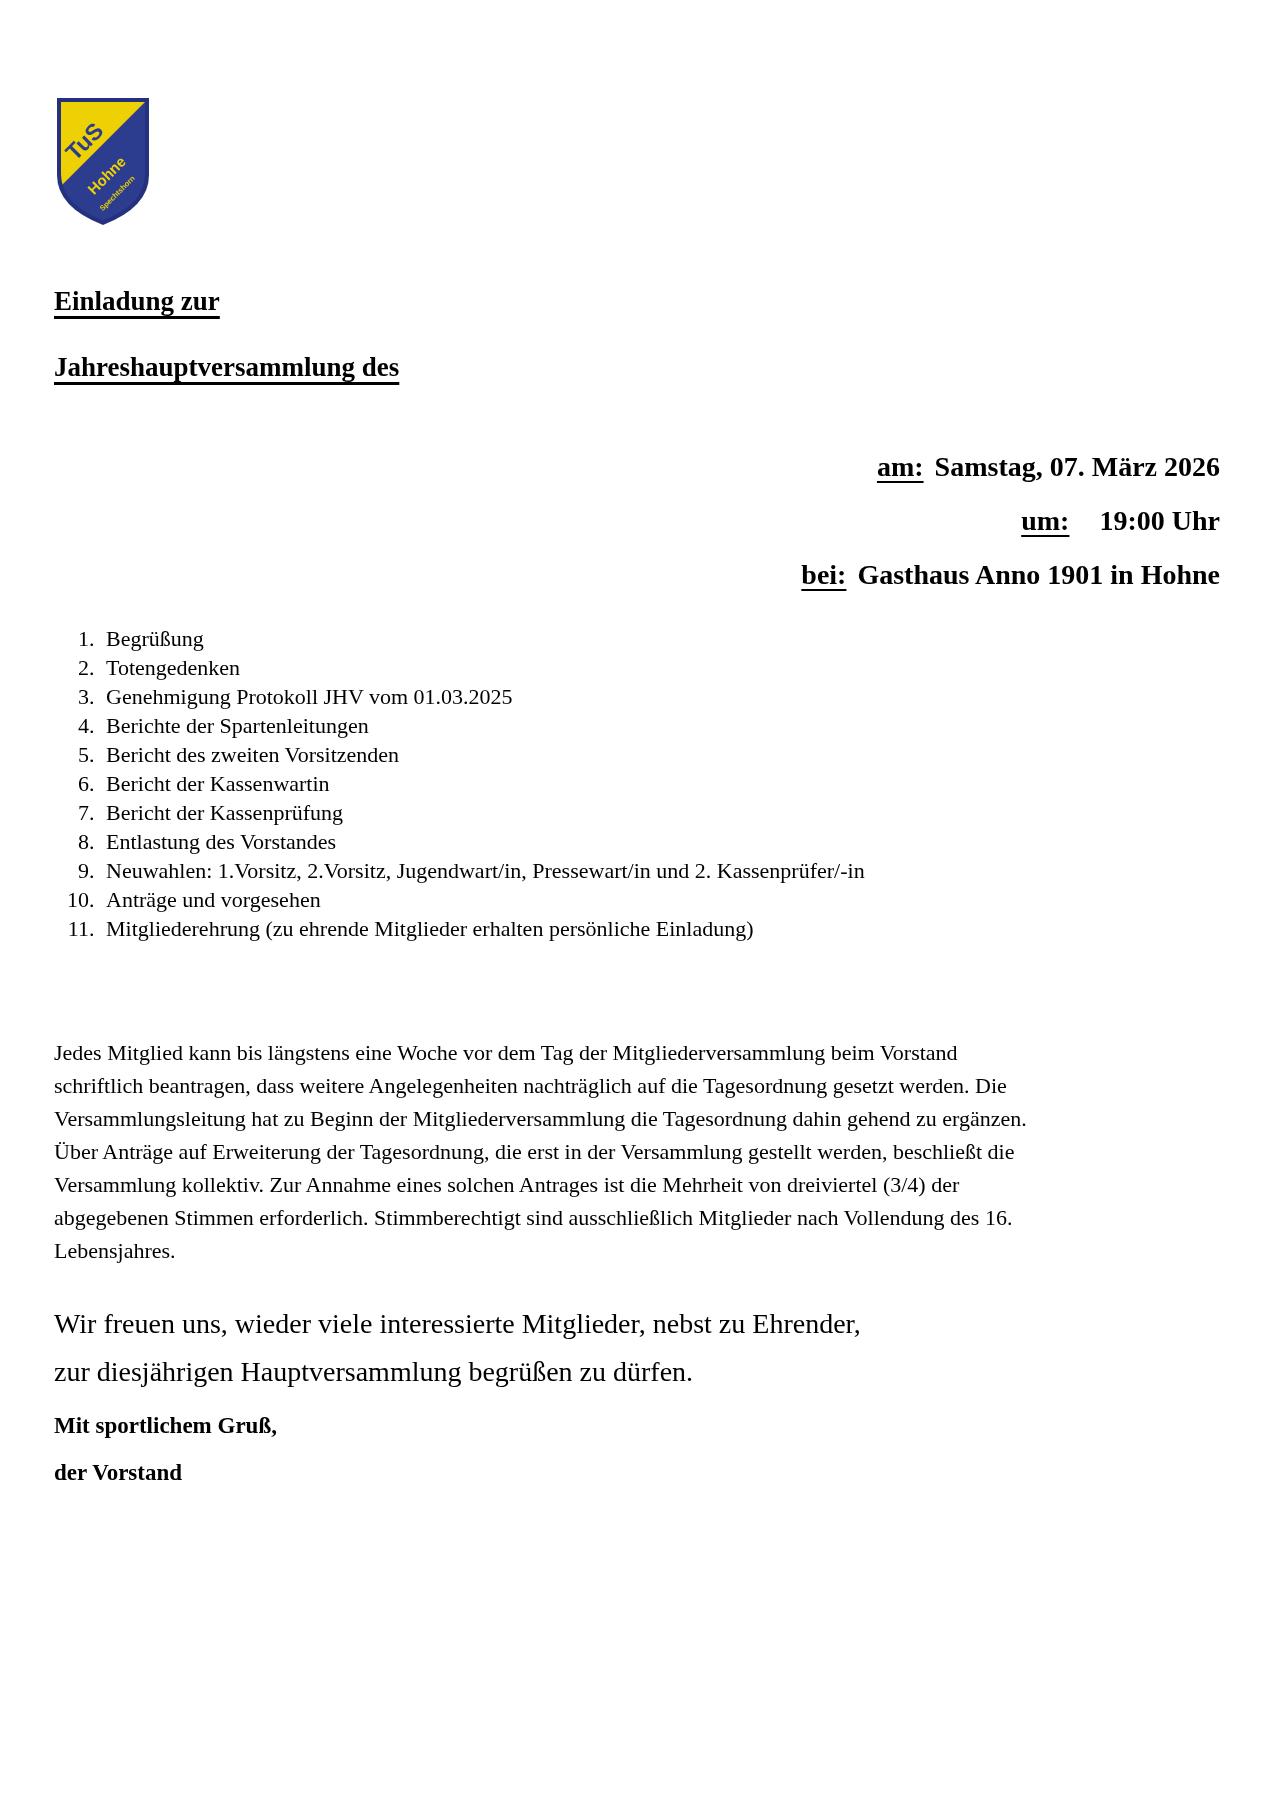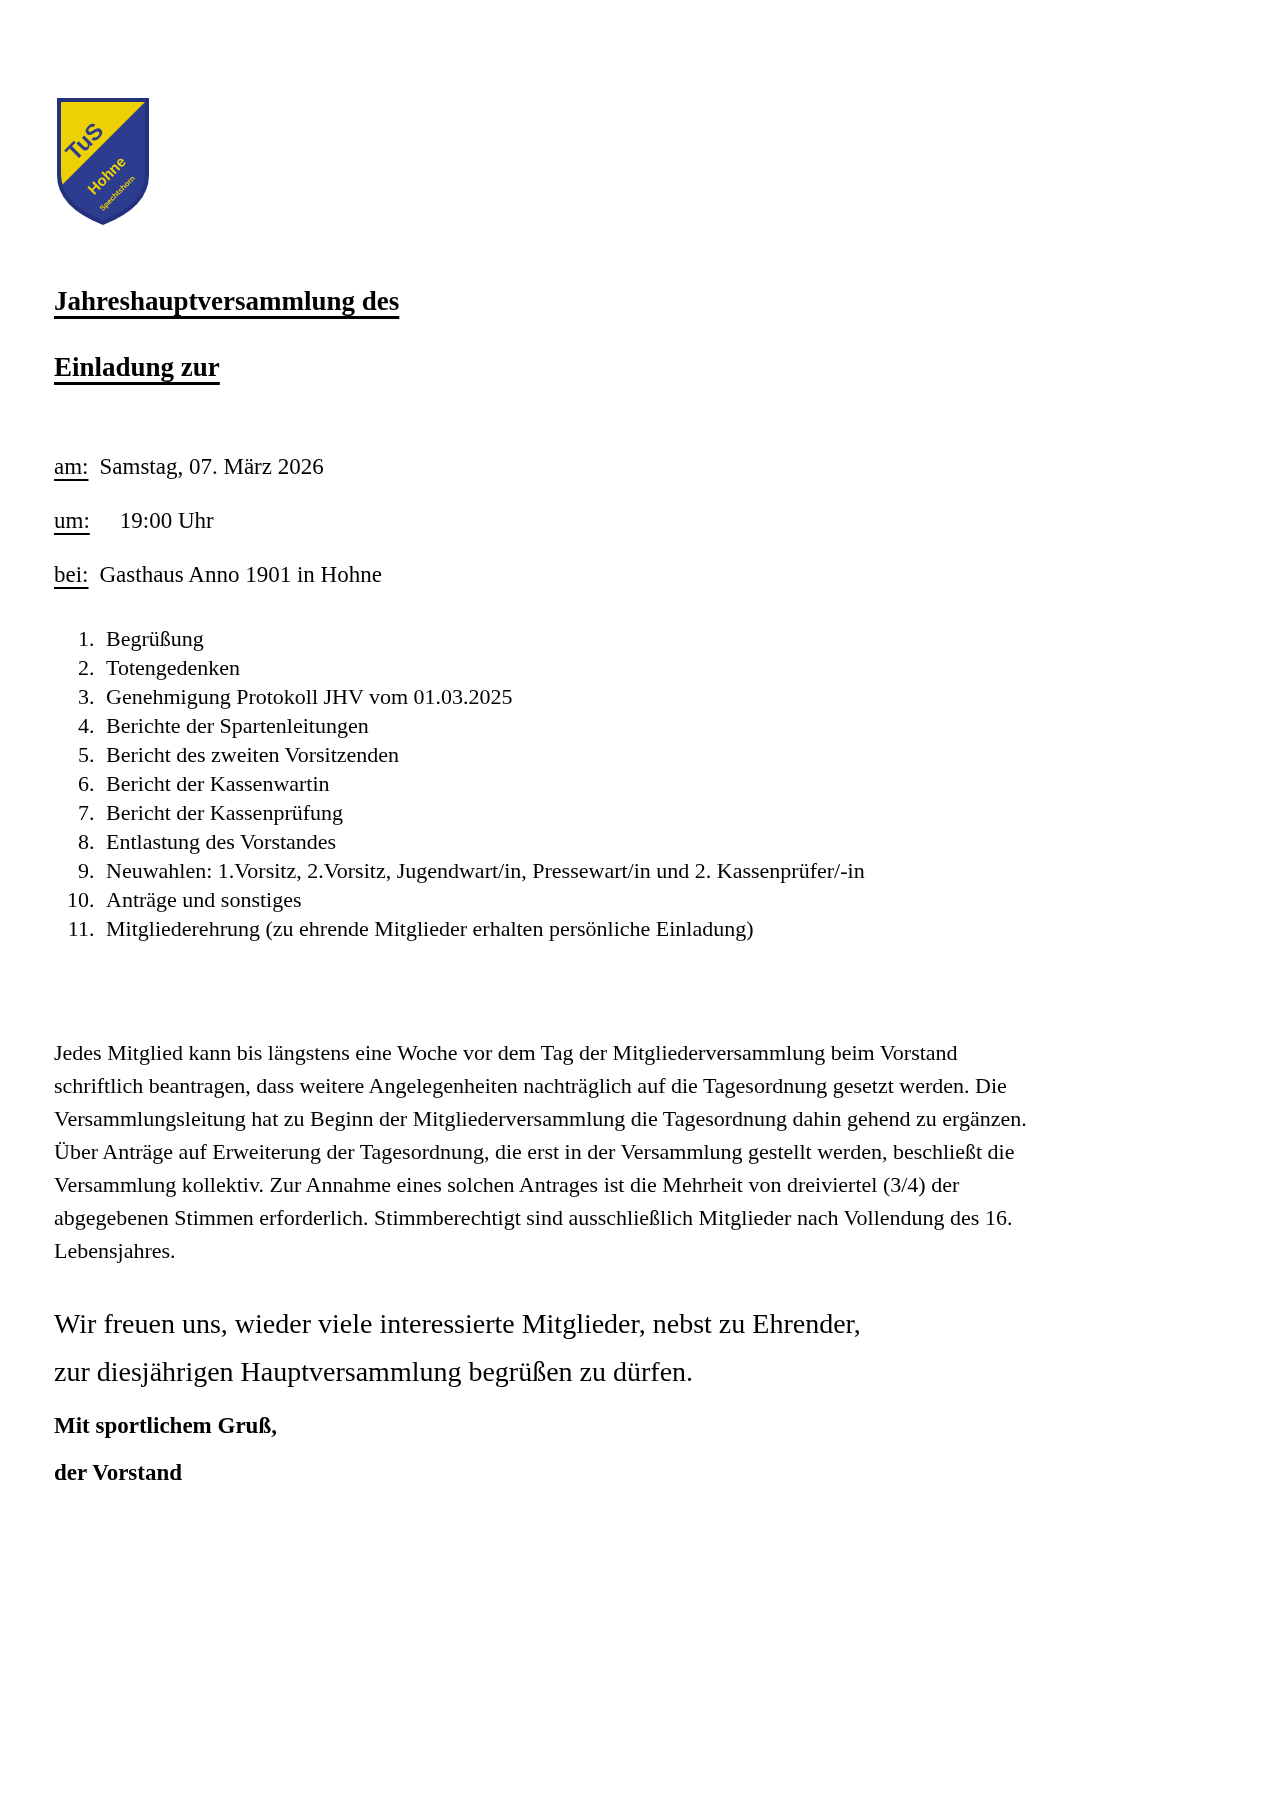--- a/index.html
+++ b/index.html
@@ -24,24 +24,25 @@
     line-height: 66px;
   }
   .title-line span {
     text-decoration: underline;
     text-decoration-thickness: 2.5px;
     text-underline-offset: 6px;
   }
 
   .details { margin-top: 52px; }
   .detail-row {
-    font-size: 23px;
-    font-weight: normal;
+    font-size: 28px;
+    font-weight: bold;
     line-height: 30px;
     margin-bottom: 24px;
+    text-align: right;
   }
   .detail-label {
     text-decoration: underline;
     text-decoration-thickness: 2px;
     text-underline-offset: 5px;
   }
   .detail-value { margin-left: 11px; }
   .detail-row.wide-gap .detail-value { margin-left: 30px; }
 
   .agenda-intro {
@@ -92,22 +93,22 @@
     </defs>
     <path d="M6,6 H190 V160 Q190,224 98,260 Q6,224 6,160 Z" fill="#24317e"></path>
     <path d="M14,14 H182 V158 Q182,218 98,251 Q14,218 14,158 Z" fill="#2c3c8e"></path>
     <path clip-path="url(#shieldClip)" d="M14,14 L182,14 L14,182 Z" fill="#edd104"></path>
     <text x="72" y="104" font-size="46" fill="#2c3c8e" text-anchor="middle" transform="rotate(-45 72 104)">TuS</text>
     <text x="113" y="168" font-size="30" fill="#edd104" text-anchor="middle" transform="rotate(-45 113 168)">Hohne</text>
     <text x="130" y="200" font-size="15" fill="#edd104" text-anchor="middle" transform="rotate(-45 130 200)">Spechtshorn</text>
   </svg>
 
   <div class="title-block">
+    <div class="title-line"><span>Einladung zur</span></div>
     <div class="title-line"><span>Jahreshauptversammlung des</span></div>
-    <div class="title-line"><span>Einladung zur</span></div>
   </div>
 
   <div class="details">
     <div class="detail-row">
       <span class="detail-label">am:</span><span class="detail-value">Samstag, 07. März 2026</span>
     </div>
     <div class="detail-row wide-gap">
       <span class="detail-label">um:</span><span class="detail-value">19:00 Uhr</span>
     </div>
     <div class="detail-row">
@@ -118,21 +119,21 @@
   <ol class="agenda-list">
     <li>Begrüßung</li>
     <li>Totengedenken</li>
     <li>Genehmigung Protokoll JHV vom 01.03.2025</li>
     <li>Berichte der Spartenleitungen</li>
     <li>Bericht des zweiten Vorsitzenden</li>
     <li>Bericht der Kassenwartin</li>
     <li>Bericht der Kassenprüfung</li>
     <li>Entlastung des Vorstandes</li>
     <li>Neuwahlen: 1.Vorsitz, 2.Vorsitz, Jugendwart/in, Pressewart/in und 2. Kassenprüfer/-in</li>
-    <li>Anträge und sonstiges</li>
+    <li>Anträge und vorgesehen</li>
     <li>Mitgliederehrung (zu ehrende Mitglieder erhalten persönliche Einladung)</li>
   </ol>
 
   <p class="body-paragraph">Jedes Mitglied kann bis längstens eine Woche vor dem Tag der Mitgliederversammlung beim Vorstand schriftlich beantragen, dass weitere Angelegenheiten nachträglich auf die Tagesordnung gesetzt werden. Die Versammlungsleitung hat zu Beginn der Mitgliederversammlung die Tagesordnung dahin gehend zu ergänzen. Über Anträge auf Erweiterung der Tagesordnung, die erst in der Versammlung gestellt werden, beschließt die Versammlung kollektiv. Zur Annahme eines solchen Antrages ist die Mehrheit von dreiviertel (3/4) der abgegebenen Stimmen erforderlich. Stimmberechtigt sind ausschließlich Mitglieder nach Vollendung des 16. Lebensjahres.</p>
 
   <p class="closing-line closing-1">Wir freuen uns, wieder viele interessierte Mitglieder, nebst zu Ehrender,</p>
   <p class="closing-line closing-2">zur diesjährigen Hauptversammlung begrüßen zu dürfen.</p>
 
   <p class="signature-line sig-1">Mit sportlichem Gruß,</p>
   <p class="signature-line sig-2">der Vorstand</p>

